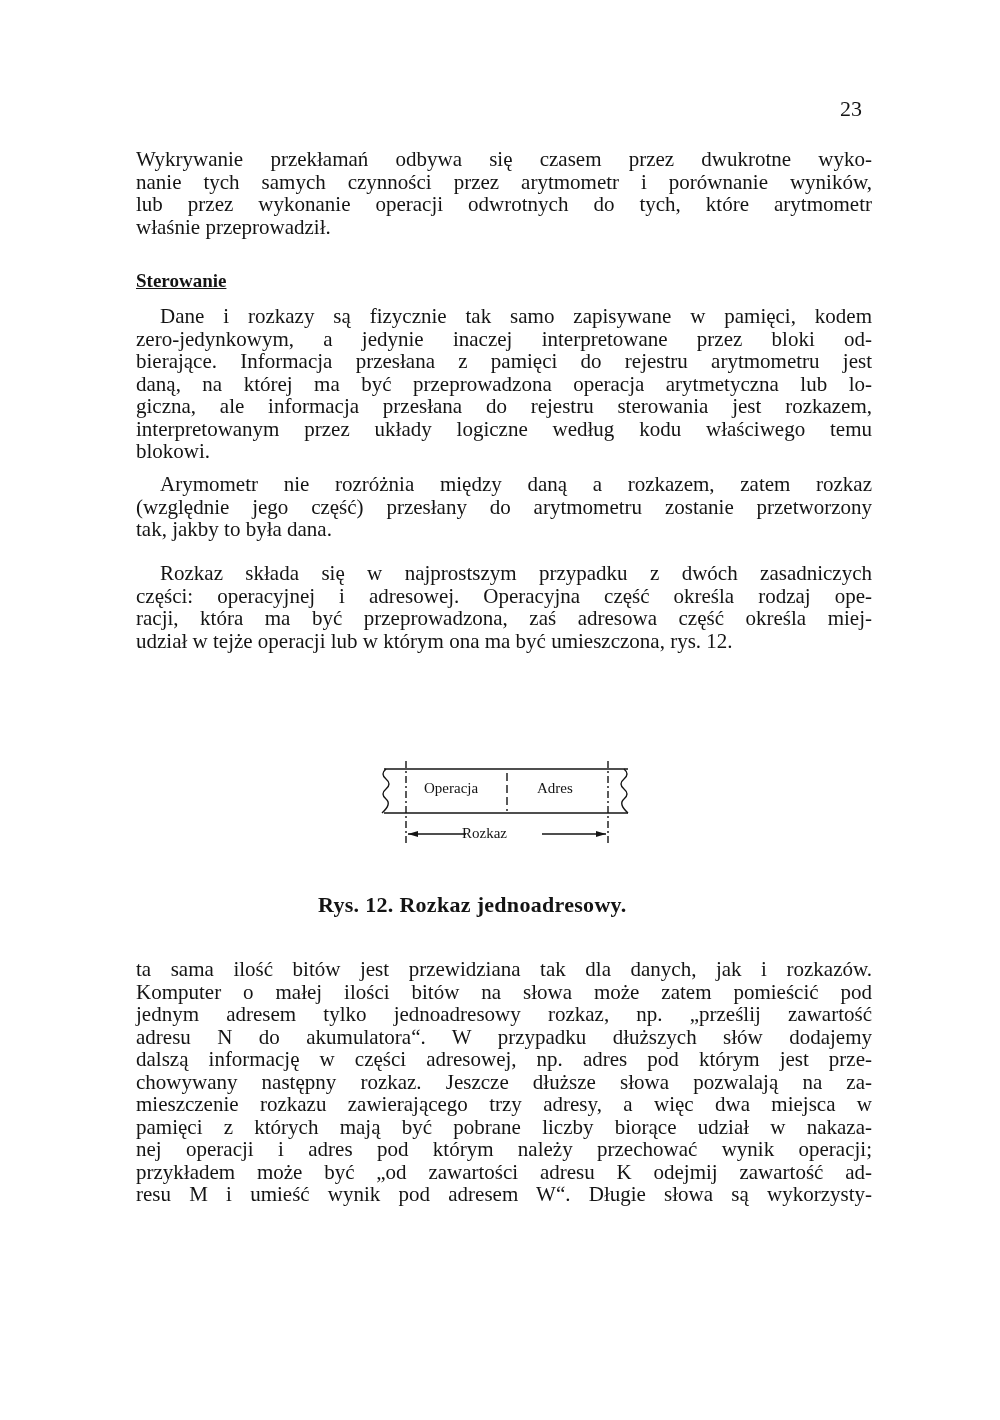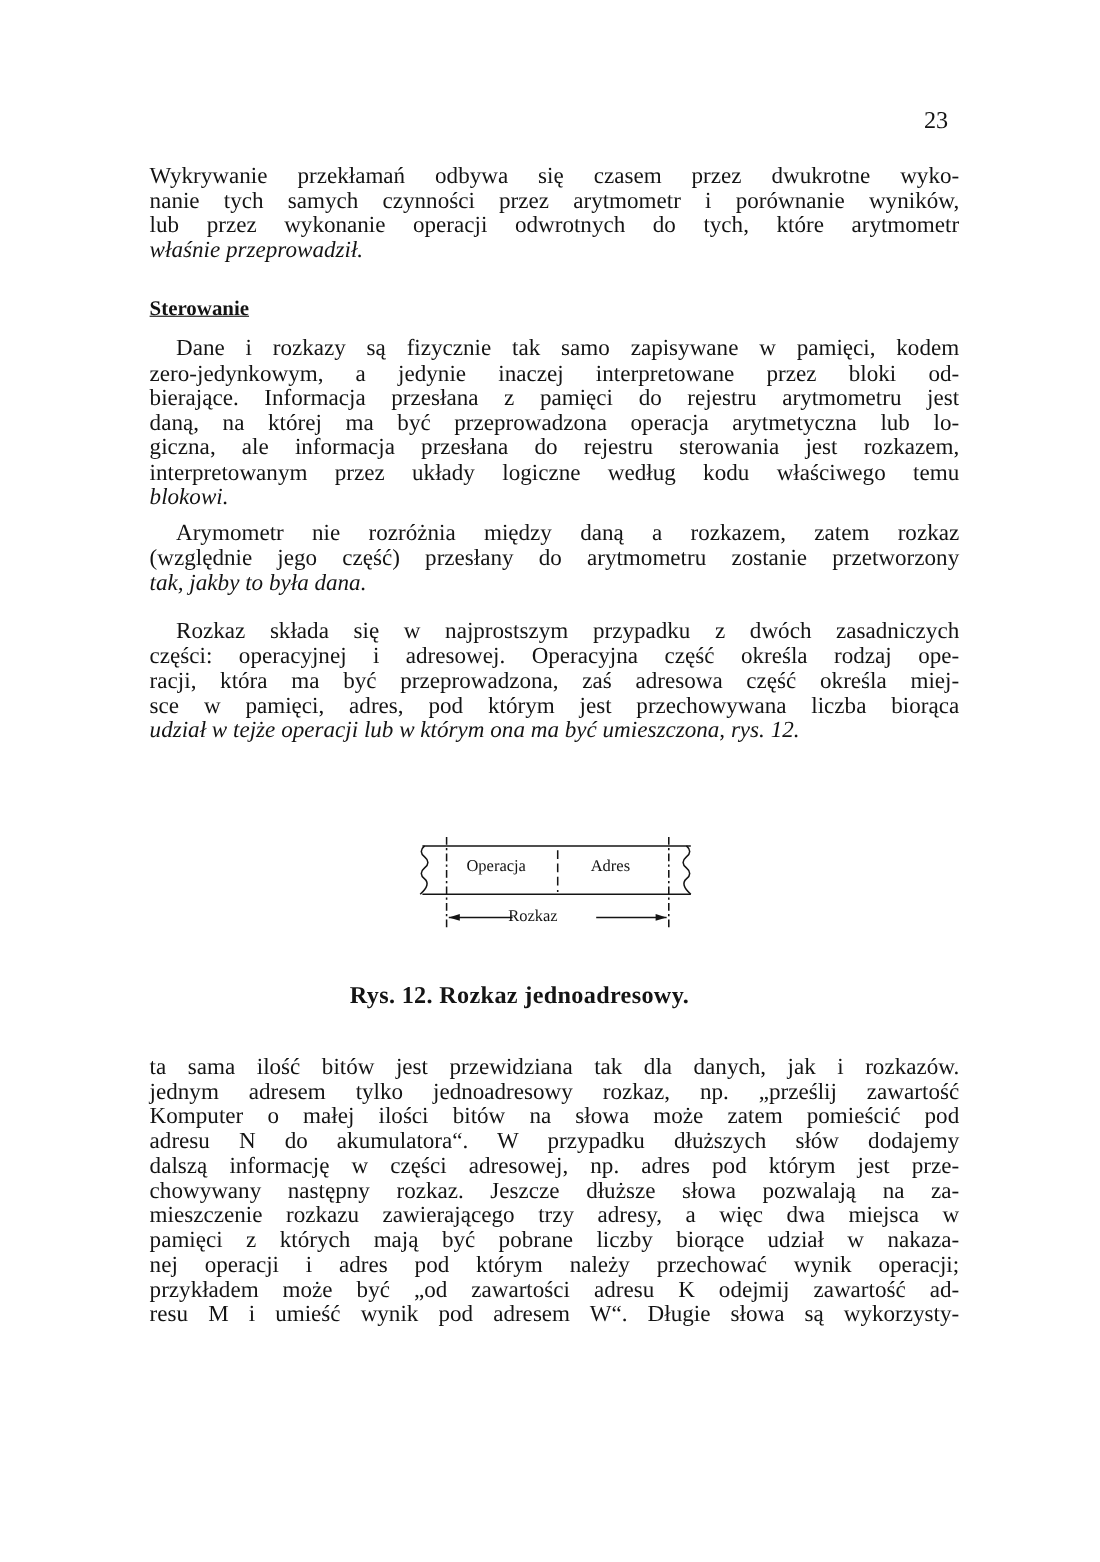--- a/index.html
+++ b/index.html
@@ -1,21 +1,21 @@
 <!DOCTYPE html>
 <html><head>
 <meta charset="utf-8">
 <style>
   html, body { margin: 0; padding: 0; background: #ffffff; }
   body { width: 1000px; height: 1420px; position: relative; overflow: hidden;
          font-family: "Liberation Serif", "DejaVu Serif", serif; color: #141414; }
   .page-number { position: absolute; top: 96px; left: 840px; font-size: 22px; }
   .block { position: absolute; left: 136px; width: 736px; font-size: 21px; line-height: 22.5px; }
   .line { display: block; white-space: nowrap; text-align: justify; text-align-last: justify; }
-  .line.last { text-align-last: left; font-style: italic; }
+  .line.last { text-align-last: left; }
   .indent { padding-left: 24px; }
   .heading { position: absolute; left: 136px; top: 270px; font-size: 19px; font-weight: bold; text-decoration: underline; }
   .caption { position: absolute; left: 318px; top: 868px; font-size: 22px; font-weight: bold; letter-spacing: 0.3px; margin-top: 24px; }
   .figure { position: absolute; left: 370px; top: 745px; width: 270px; height: 105px; }
   .fig-label { position: absolute; font-size: 15px; }
 </style>
 </head>
 <body>
 
 <div class="page-number">23</div>
@@ -42,21 +42,20 @@
 <div class="block" style="top:473px;">
   <span class="line indent">Arymometr nie rozróżnia między daną a rozkazem, zatem rozkaz</span>
   <span class="line">(względnie jego część) przesłany do arytmometru zostanie przetworzony</span>
   <span class="line last">tak, jakby to była dana.</span>
 </div>
 
 <div class="block" style="top:562px;">
   <span class="line indent">Rozkaz składa się w najprostszym przypadku z dwóch zasadniczych</span>
   <span class="line">części: operacyjnej i adresowej. Operacyjna część określa rodzaj ope-</span>
   <span class="line">racji, która ma być przeprowadzona, zaś adresowa część określa miej-</span>
-  <span class="line">sce w pamięci, adres, pod którym jest przechowywana liczba biorąca</span>
   <span class="line last">udział w tejże operacji lub w którym ona ma być umieszczona, rys. 12.</span>
 </div>
 
 <div class="figure">
   <svg width="270" height="105" viewBox="0 0 270 105" style="position:absolute;left:0;top:0;">
     <g stroke="#141414" fill="none" stroke-width="1.4">
       <line x1="14" y1="24" x2="258" y2="24"></line>
       <line x1="14" y1="68" x2="258" y2="68"></line>
       <path d="M16 24 q-6 5 0 10 q6 5 0 10 q-6 5 0 10 q6 5 -4 14"></path>
       <path d="M254 24 q6 5 0 10 q-6 5 0 10 q6 5 0 10 q-6 5 4 14"></path>
@@ -71,22 +70,22 @@
   </svg>
   <span class="fig-label" style="left:54px;top:35px;">Operacja</span>
   <span class="fig-label" style="left:167px;top:35px;">Adres</span>
   <span class="fig-label" style="left:92px;top:80px;text-align:right;">Rozkaz</span>
 </div>
 
 <div class="caption">Rys.  12.  Rozkaz  jednoadresowy.</div>
 
 <div class="block" style="top:958px;">
   <span class="line">ta sama ilość bitów jest przewidziana tak dla danych, jak i rozkazów.</span>
+  <span class="line">Komputer o małej ilości bitów na słowa może zatem pomieścić pod</span>
   <span class="line">jednym adresem tylko jednoadresowy rozkaz, np. „prześlij zawartość</span>
-  <span class="line">Komputer o małej ilości bitów na słowa może zatem pomieścić pod</span>
   <span class="line">adresu N do akumulatora“. W przypadku dłuższych słów dodajemy</span>
   <span class="line">dalszą informację w części adresowej, np. adres pod którym jest prze-</span>
   <span class="line">chowywany następny rozkaz. Jeszcze dłuższe słowa pozwalają na za-</span>
   <span class="line">mieszczenie rozkazu zawierającego trzy adresy, a więc dwa miejsca w</span>
   <span class="line">pamięci z których mają być pobrane liczby biorące udział w nakaza-</span>
   <span class="line">nej operacji i adres pod którym należy przechować wynik operacji;</span>
   <span class="line">przykładem może być „od zawartości adresu K odejmij zawartość ad-</span>
   <span class="line">resu M i umieść wynik pod adresem W“. Długie słowa są wykorzysty-</span>
 </div>
 

